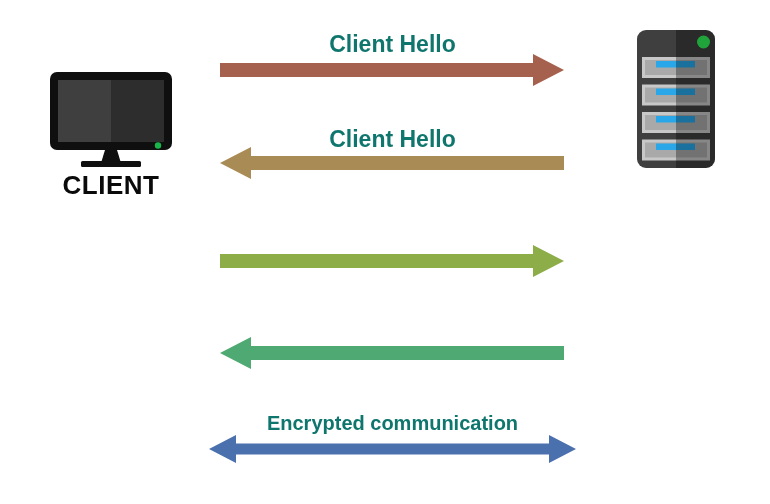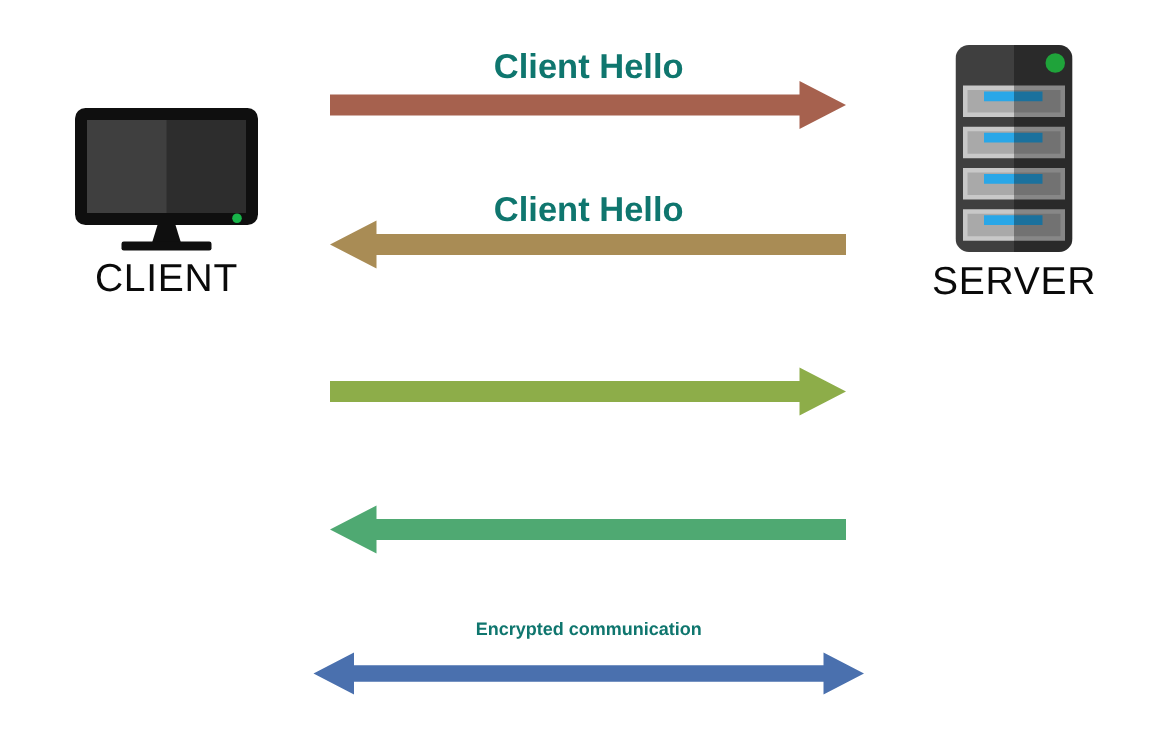--- a/index.html
+++ b/index.html
@@ -5,24 +5,24 @@
   html,body{margin:0;padding:0;background:#ffffff;}
   .canvas{
     position:relative;width:770px;height:504px;background:#ffffff;
     font-family:"Liberation Sans",sans-serif;overflow:hidden;
   }
   .abs{position:absolute;}
   .msg-label{
     position:absolute;left:220px;width:345px;text-align:center;
     font-weight:700;font-size:23px;line-height:1;color:#0f766e;white-space:nowrap;
   }
-  .msg-label.small{font-size:12px;left:208px;width:369px;}
+  .msg-label.small{font-size:20px;left:208px;width:369px;}
   .arrow{position:absolute;display:block;}
   .node-label{
-    position:absolute;text-align:center;font-weight:400;font-size:26px;
+    position:absolute;text-align:center;font-weight:700;font-size:26px;
     line-height:1;color:#0a0a0a;letter-spacing:.5px;white-space:nowrap;
   }
 </style>
 </head>
 <body>
 
 <div class="canvas">
 
   <svg class="abs" style="left:50px;top:72px" width="122" height="96" viewBox="0 0 122 96">
     <g fill="#0f0f0f">
@@ -52,21 +52,20 @@
     </g>
     <g fill="#29a7e8">
       <rect x="19" y="31" width="39" height="6.5"></rect>
       <rect x="19" y="58.5" width="39" height="6.5"></rect>
       <rect x="19" y="86" width="39" height="6.5"></rect>
       <rect x="19" y="113.5" width="39" height="6.5"></rect>
     </g>
     <path d="M39,0 H69 A9,9 0 0 1 78,9 V129 A9,9 0 0 1 69,138 H39 Z" fill="#000000" opacity="0.32"></path>
     <circle cx="66.5" cy="12" r="6.5" fill="#1fa33a"></circle>
   </svg>
-  <div class="node-label" style="left:614px;top:174px;width:124px">SERVER</div>
 
   <div class="msg-label" style="top:33px">Client Hello</div>
   <svg class="arrow" style="left:220px;top:53px" width="345" height="34" viewBox="0 0 345 34">
     <polygon points="0,10 313,10 313,1 344,17 313,33 313,24 0,24" fill="#a6614e"></polygon>
   </svg>
 
   <div class="msg-label" style="top:128px">Client Hello</div>
   <svg class="arrow" style="left:220px;top:146px" width="345" height="34" viewBox="0 0 345 34">
     <polygon points="344,10 31,10 31,1 0,17 31,33 31,24 344,24" fill="#a98c55"></polygon>
   </svg>

